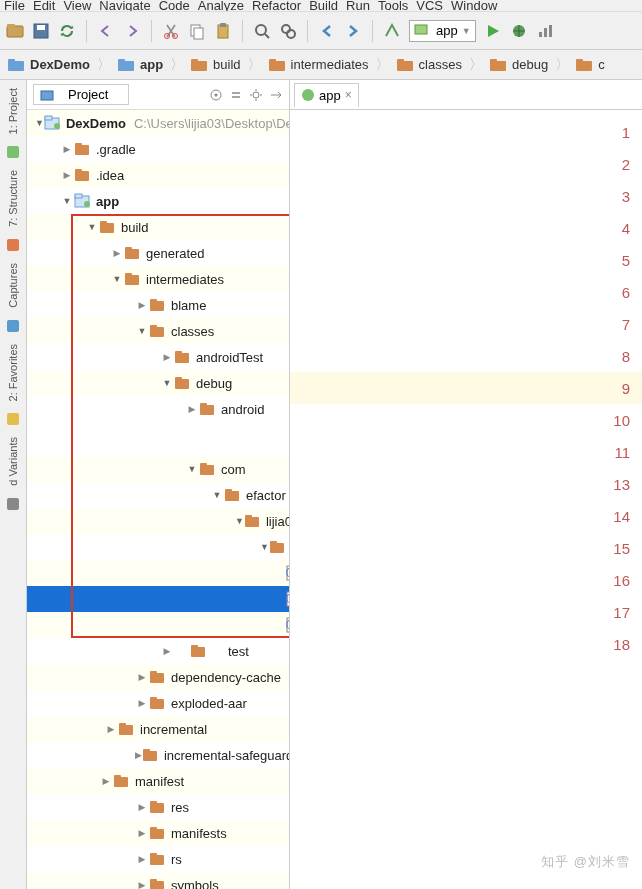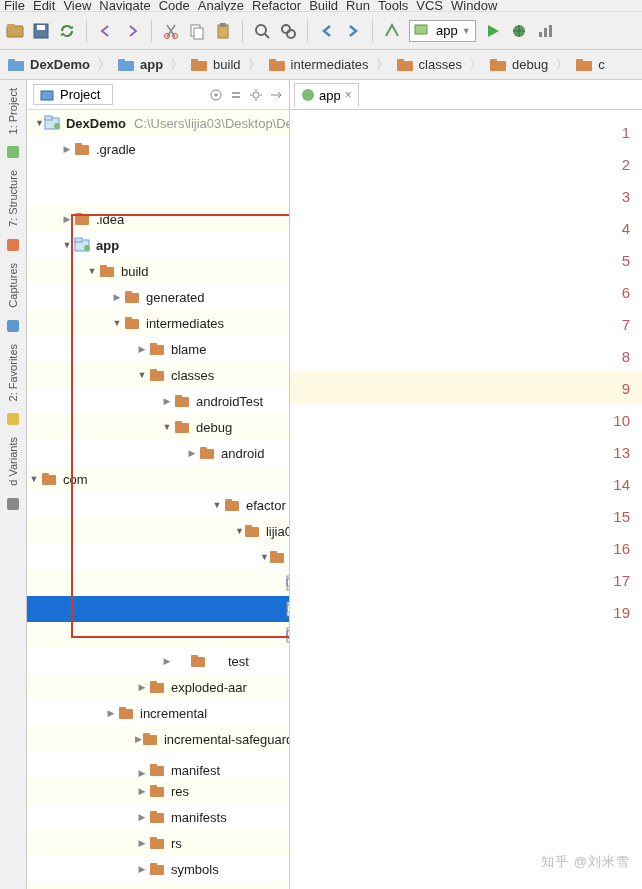--- a/index.html
+++ b/index.html
@@ -22,21 +22,21 @@
 .crumb-arrow::after { content: "〉"; color: #bbb; font-size: 14px; }
 
 .main { display: flex; height: calc(889px - 12px - 38px - 30px); }
 
 .left-strip { width: 27px; background: #f0f0f0; border-right: 1px solid #ccc; display: flex; flex-direction: column; align-items: center; padding-top: 4px; gap: 4px; }
 .left-strip .vert { writing-mode: vertical-rl; transform: rotate(180deg); font-size: 11px; color: #555; padding: 4px 0; cursor: default; }
 .left-strip .vicon { width: 16px; height: 16px; margin: 2px 0; }
 
 .project-panel { width: 263px; border-right: 1px solid #ccc; display: flex; flex-direction: column; }
 .panel-header { height: 30px; display: flex; align-items: center; padding: 0 6px; border-bottom: 1px solid #ddd; background: #fff; gap: 6px; }
-.panel-header .dd { display: flex; align-items: center; gap: 6px; border: 1px solid #ccc; padding: 2px 6px; font-size: 12px; }
+.panel-header .dd { display: flex; align-items: center; gap: 14px; border: 1px solid #ccc; padding: 2px 6px; font-size: 12px; }
 .panel-header .spacer { flex: 1; }
 .panel-header svg.tool { width: 14px; height: 14px; }
 
 .tree { flex: 1; overflow: hidden; position: relative; font-size: 14px; }
 .tree .row { display: flex; align-items: center; height: 26px; white-space: nowrap; }
 .tree .row:nth-child(odd) { background: #fffff3; }
 .tree .row:nth-child(even) { background: #fff; }
 .tree .row.sel { background: #1a6fd4 !important; color: #fff; }
 .tree .toggle { width: 14px; display: inline-flex; justify-content: center; align-items: center; color: #777; cursor: pointer; }
 .tree .toggle::before { content: "▶"; font-size: 9px; color: #888; }
@@ -279,21 +279,21 @@
         <div class="row" style="padding-left: 33px;">
           <span class="toggle "></span>
           <span class="icon">
             <svg width="18" height="16">
               <rect x="1" y="4" width="14" height="10" rx="1" fill="#d48a4d"></rect>
               <rect x="1" y="2" width="7" height="4" rx="1" fill="#d48a4d"></rect>
             </svg>
           </span>
           <span class="label">.gradle</span>
         </div>
-        <div class="row" style="padding-left: 33px; margin-top: 44px;">
+        <div class="row" style="padding-left: 33px;">
           <span class="toggle "></span>
           <span class="icon">
             <svg width="18" height="16">
               <rect x="1" y="4" width="14" height="10" rx="1" fill="#d48a4d"></rect>
               <rect x="1" y="2" width="7" height="4" rx="1" fill="#d48a4d"></rect>
             </svg>
           </span>
           <span class="label">.idea</span>
         </div>
         <div class="row" style="padding-left: 33px;">
@@ -380,21 +380,21 @@
         <div class="row" style="padding-left: 158px;">
           <span class="toggle "></span>
           <span class="icon">
             <svg width="18" height="16">
               <rect x="1" y="4" width="14" height="10" rx="1" fill="#d48a4d"></rect>
               <rect x="1" y="2" width="7" height="4" rx="1" fill="#d48a4d"></rect>
             </svg>
           </span>
           <span class="label">android</span>
         </div>
-        <div class="row" style="">
+        <div class="row" style="padding-left: 158px; margin-top: 34px;">
           <span class="toggle open"></span>
           <span class="icon">
             <svg width="18" height="16">
               <rect x="1" y="4" width="14" height="10" rx="1" fill="#d48a4d"></rect>
               <rect x="1" y="2" width="7" height="4" rx="1" fill="#d48a4d"></rect>
             </svg>
           </span>
           <span class="label">com</span>
         </div>
         <div class="row" style="padding-left: 183px;">
@@ -464,20 +464,30 @@
           <span class="label">test</span>
         </div>
         <div class="row" style="padding-left: 108px;">
           <span class="toggle "></span>
           <span class="icon">
             <svg width="18" height="16">
               <rect x="1" y="4" width="14" height="10" rx="1" fill="#d48a4d"></rect>
               <rect x="1" y="2" width="7" height="4" rx="1" fill="#d48a4d"></rect>
             </svg>
           </span>
+          <span class="label">dependency-cache</span>
+        </div>
+        <div class="row" style="padding-left: 108px;">
+          <span class="toggle "></span>
+          <span class="icon">
+            <svg width="18" height="16">
+              <rect x="1" y="4" width="14" height="10" rx="1" fill="#d48a4d"></rect>
+              <rect x="1" y="2" width="7" height="4" rx="1" fill="#d48a4d"></rect>
+            </svg>
+          </span>
           <span class="label">exploded-aar</span>
         </div>
         <div class="row" style="padding-left: 77px;">
           <span class="toggle "></span>
           <span class="icon">
             <svg width="18" height="16">
               <rect x="1" y="4" width="14" height="10" rx="1" fill="#d48a4d"></rect>
               <rect x="1" y="2" width="7" height="4" rx="1" fill="#d48a4d"></rect>
             </svg>
           </span>
@@ -486,21 +496,21 @@
         <div class="row" style="padding-left: 108px;">
           <span class="toggle "></span>
           <span class="icon">
             <svg width="18" height="16">
               <rect x="1" y="4" width="14" height="10" rx="1" fill="#d48a4d"></rect>
               <rect x="1" y="2" width="7" height="4" rx="1" fill="#d48a4d"></rect>
             </svg>
           </span>
           <span class="label">incremental-safeguard</span>
         </div>
-        <div class="row" style="padding-left: 108px; align-items: flex-end;">
+        <div class="row" style="padding-left: 72px;">
           <span class="toggle "></span>
           <span class="icon">
             <svg width="18" height="16">
               <rect x="1" y="4" width="14" height="10" rx="1" fill="#d48a4d"></rect>
               <rect x="1" y="2" width="7" height="4" rx="1" fill="#d48a4d"></rect>
             </svg>
           </span>
           <span class="label">manifest</span>
         </div>
         <div class="row" style="padding-left: 108px;">
@@ -571,23 +581,24 @@
         <div class="ln">1</div>
         <div class="ln">2</div>
         <div class="ln">3</div>
         <div class="ln">4</div>
         <div class="ln">5</div>
         <div class="ln">6</div>
         <div class="ln">7</div>
         <div class="ln">8</div>
         <div class="ln hl">9</div>
         <div class="ln">10</div>
+        <div class="ln">11</div>
         <div class="ln">13</div>
         <div class="ln">14</div>
         <div class="ln">15</div>
         <div class="ln">16</div>
         <div class="ln">17</div>
-        <div class="ln">19</div>
+        <div class="ln">18</div>
       </div>
   </div>
 </div>
 
 <div class="watermark">知乎 @刘米雪</div>
 
 </body></html>

